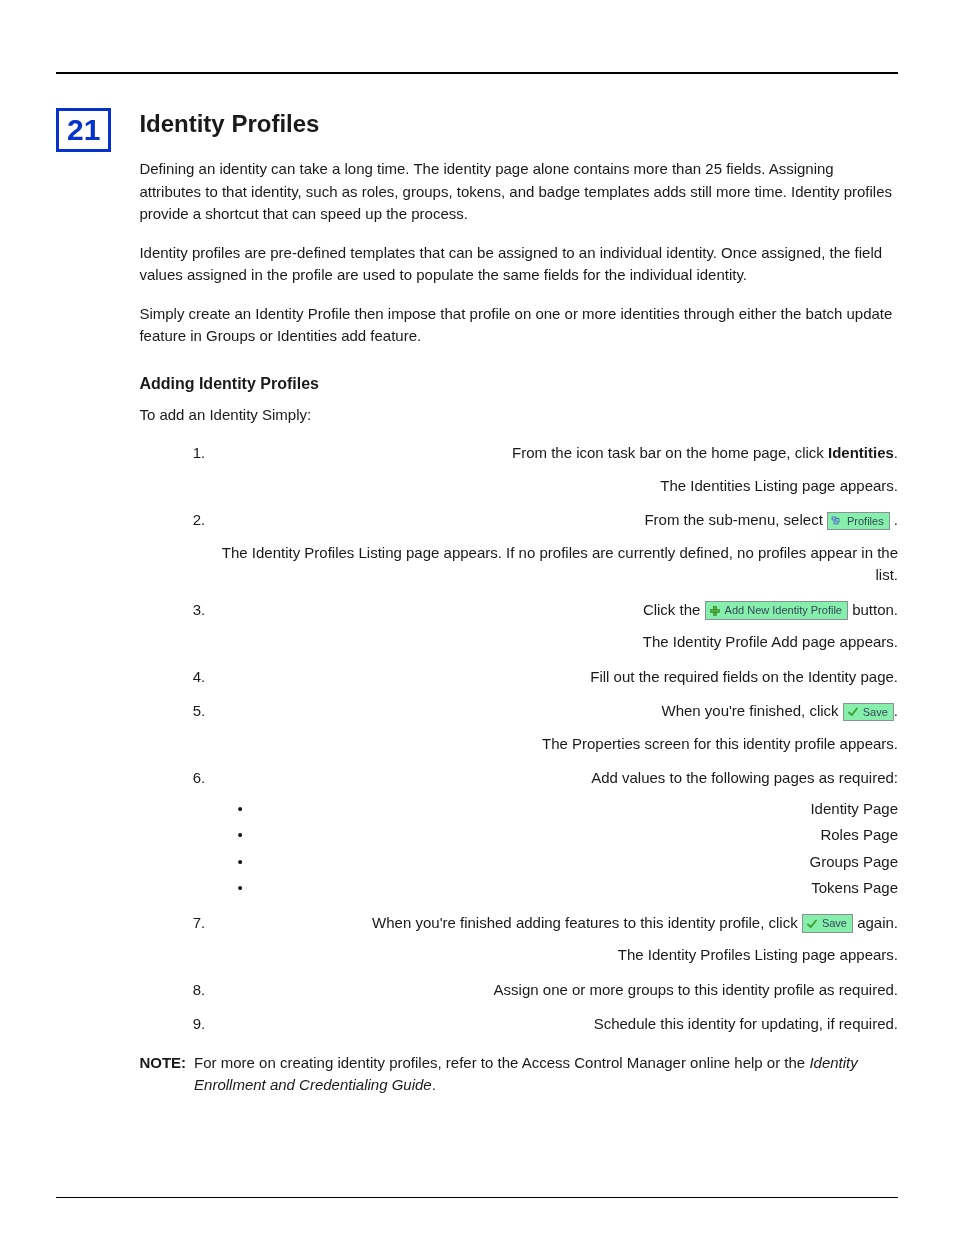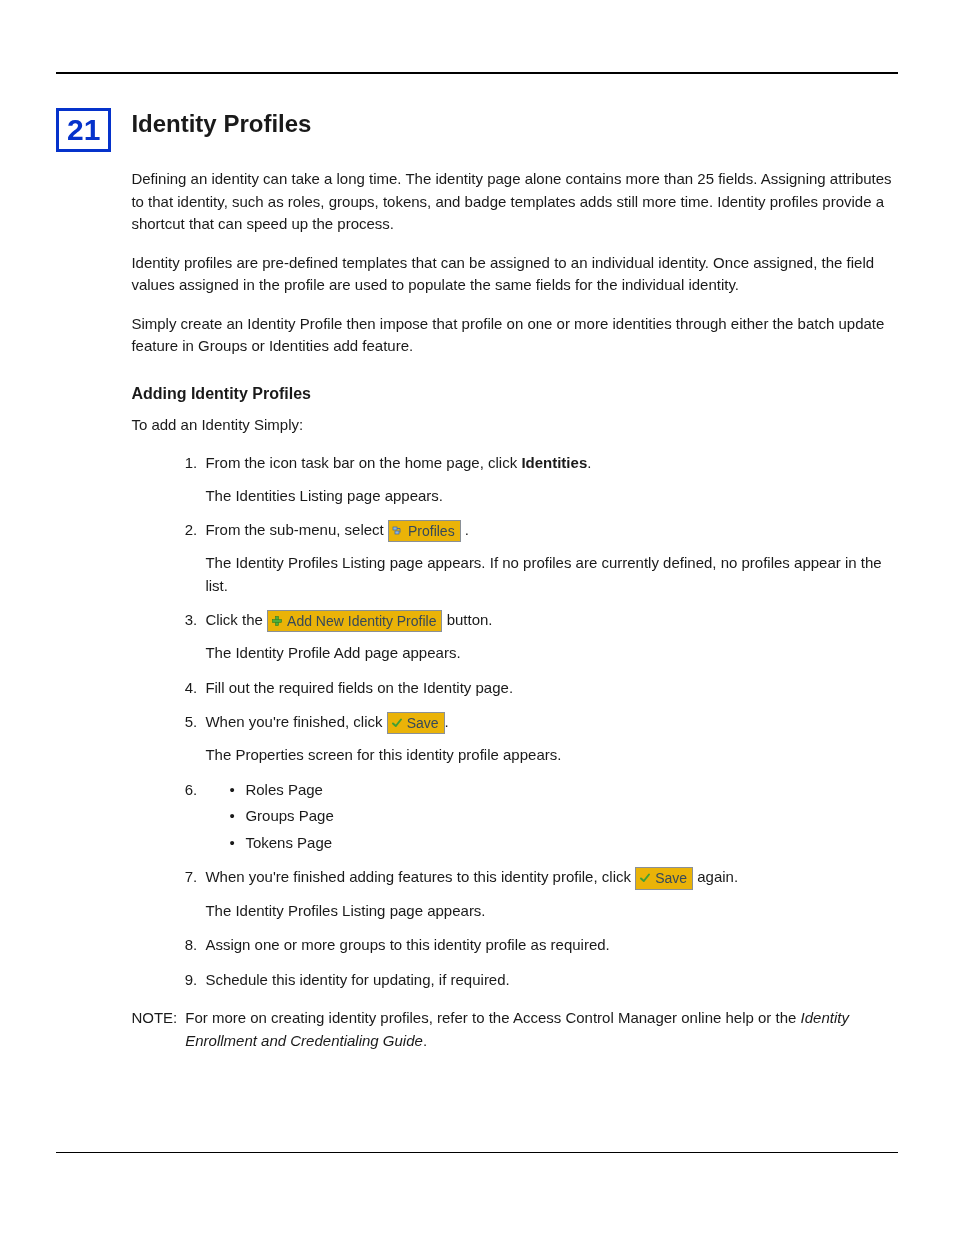--- a/index.html
+++ b/index.html
@@ -13,52 +13,53 @@
       margin: 0 auto;
       padding: 72px 56px 40px 56px;
     }
     .top-rule {
       border-top: 2px solid #000;
       margin-bottom: 32px;
     }
     .chapter-row {
       display: flex;
       align-items: flex-start;
-      gap: 20px;
+      gap: 28px;
     }
     .chapter-num-box {
       border: 3px solid #0532cb;
       color: #0532cb;
       font-weight: bold;
       font-size: 30px;
       padding: 4px 8px;
       line-height: 1;
       min-width: 46px;
       text-align: center;
       margin-top: 2px;
     }
     .content {
       flex: 1;
     }
     h1 {
       font-size: 24px;
       font-weight: bold;
-      margin-bottom: 26px;
+      margin-bottom: 16px;
     }
     p { margin-bottom: 16px; }
     .sub-h {
       font-size: 16px;
       font-weight: bold;
       margin-top: 24px;
       margin-bottom: 8px;
     }
     ol {
       list-style: decimal;
       padding-left: 70px;
       margin-bottom: 16px;
+      text-align: right;
     }
     ol > li {
       margin-bottom: 12px;
       padding-left: 4px;
     }
     ol > li > p { margin-top: 10px; margin-bottom: 0; }
     ul.bullets {
       list-style: none;
       padding-left: 24px;
       margin-top: 8px;
@@ -73,32 +74,32 @@
       content: "•";
       position: absolute;
       left: 0;
       top: 0;
     }
     .note-row {
       display: flex;
       gap: 8px;
       margin-top: 8px;
     }
-    .note-label { font-weight: normal; white-space: nowrap; }
+    .note-label { font-weight: bold; white-space: nowrap; }
     .note-body { flex: 1; }
     .bold { font-weight: bold; }
     .ital { font-style: italic; }
     .ui-btn {
       display: inline-flex;
       align-items: center;
       gap: 4px;
       border: 1px solid #8a9096;
-      background: #eab308;
+      background: #86efac;
       color: #36495a;
-      font-size: 14px;
+      font-size: 11px;
       padding: 1px 5px 1px 3px;
       vertical-align: middle;
       line-height: 1.3;
       white-space: nowrap;
     }
     .icon { display: inline-flex; width: 12px; height: 12px; }
     .bottom-rule {
       border-top: 1.5px solid #000;
       margin-top: 100px;
       padding-top: 6px;
@@ -174,21 +175,23 @@
             <svg viewBox="0 0 12 12">
                 <path d="M2 6.5 L4.8 9 L10 2.5" stroke="#3fa037" stroke-width="2" fill="none" stroke-linecap="round" stroke-linejoin="round"></path>
               </svg>
           </span>
           <span>Save</span>
         </span><span>.</span>
         <p>The Properties screen for this identity profile appears.</p>
       </li>
 
       <li>
+        <span>Add values to the following pages as required:</span>
         <ul class="bullets">
+          <li>Identity Page</li>
           <li>Roles Page</li>
           <li>Groups Page</li>
           <li>Tokens Page</li>
         </ul>
       </li>
 
       <li>
         <span>When you're finished adding features to this identity profile, click </span>
         <span class="ui-btn">
           <span class="icon">

